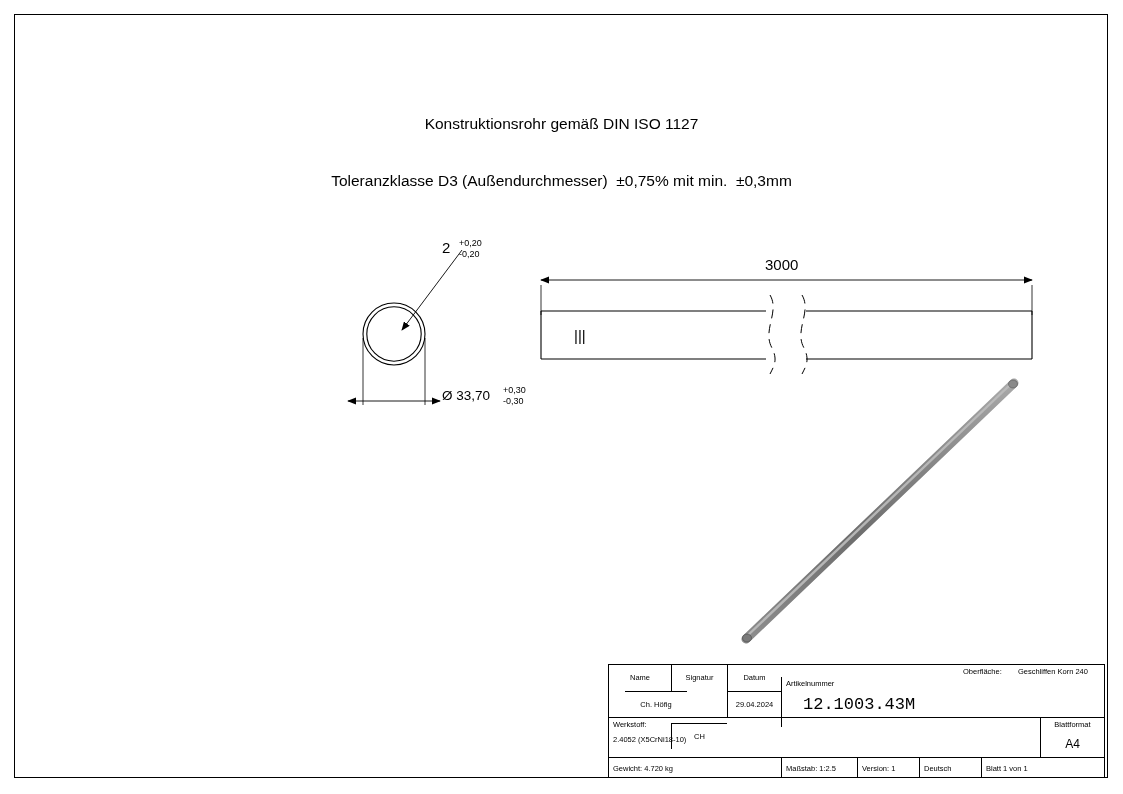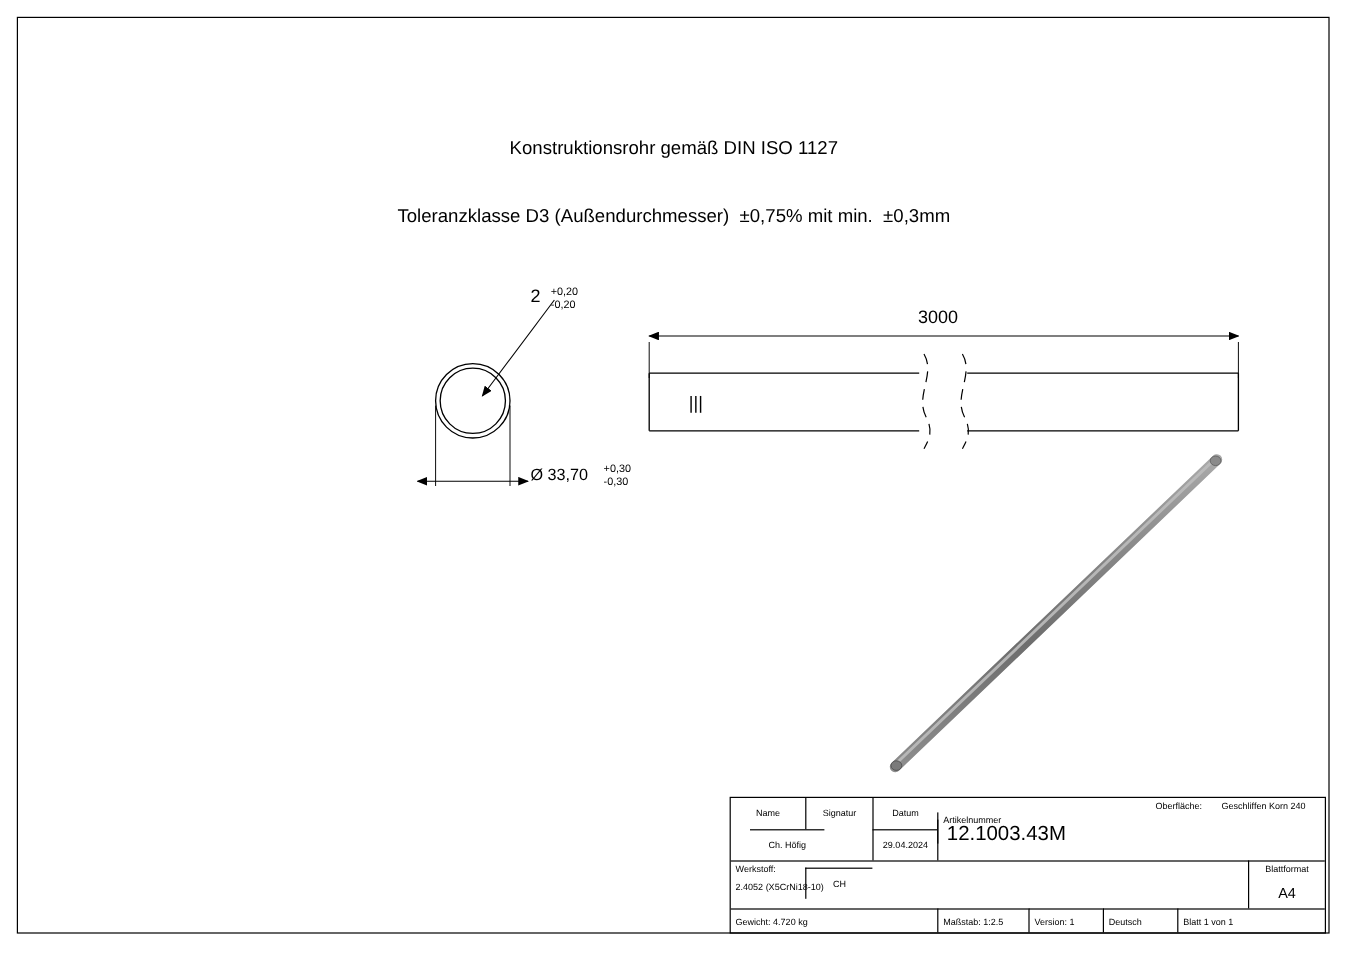--- a/index.html
+++ b/index.html
@@ -205,21 +205,21 @@
     <div class="cell ctr lbl8" style="left:0;top:0;width:62px;height:26px;line-height:22px;">Name</div>
     <div class="cell ctr lbl8 bl" style="left:62px;top:0;width:56px;height:26px;line-height:22px;">Signatur</div>
     <div class="cell ctr lbl8 bl" style="left:118px;top:0;width:54px;height:26px;line-height:22px;">Datum</div>
     <div class="cell lbl8 bl" style="left:172px;top:12px;width:323px;height:26px;">Artikelnummer</div>
     <div class="cell lbl8" style="left:350px;top:0;width:62px;height:14px;">Oberfläche:</div>
     <div class="cell lbl8" style="left:405px;top:0;width:92px;height:14px;">Geschliffen Korn 240</div>
 
     <div class="cell ctr lbl8 bt" style="left:16px;top:26px;width:62px;height:26px;line-height:22px;">Ch. Höfig</div>
     <div class="cell ctr lbl8 bt bl" style="left:62px;top:26px;width:56px;height:26px;line-height:22px;margin-top:32px;">CH</div>
     <div class="cell ctr lbl8 bt bl" style="left:118px;top:26px;width:54px;height:26px;line-height:22px;">29.04.2024</div>
-    <div class="cell big bl" style="left:172px;top:18px;width:323px;height:34px;padding-left:7px;">12.1003.43M</div>
+    <div class="cell big bl" style="left:172px;top:28px;width:323px;height:34px;padding-left:21px;font-family:Liberation Mono, monospace;">12.1003.43M</div>
 
     <div class="cell lbl8 bt" style="left:0;top:52px;width:431px;height:18px;">Werkstoff:</div>
     <div class="cell lbl8" style="left:0;top:68px;width:431px;height:22px;padding-left:4px;">2.4052  (X5CrNi18-10)</div>
     <div class="cell lbl8 bt bl ctr" style="left:431px;top:52px;width:64px;height:18px;">Blattformat</div>
     <div class="cell med bl ctr" style="left:431px;top:70px;width:64px;height:22px;">A4</div>
 
     <div class="cell lbl8 bt" style="left:0;top:92px;width:172px;height:20px;line-height:17px;">Gewicht: 4.720 kg</div>
     <div class="cell lbl8 bt bl" style="left:172px;top:92px;width:76px;height:20px;line-height:17px;">Maßstab: 1:2.5</div>
     <div class="cell lbl8 bt bl" style="left:248px;top:92px;width:62px;height:20px;line-height:17px;">Version: 1</div>
     <div class="cell lbl8 bt bl" style="left:310px;top:92px;width:62px;height:20px;line-height:17px;">Deutsch</div>

